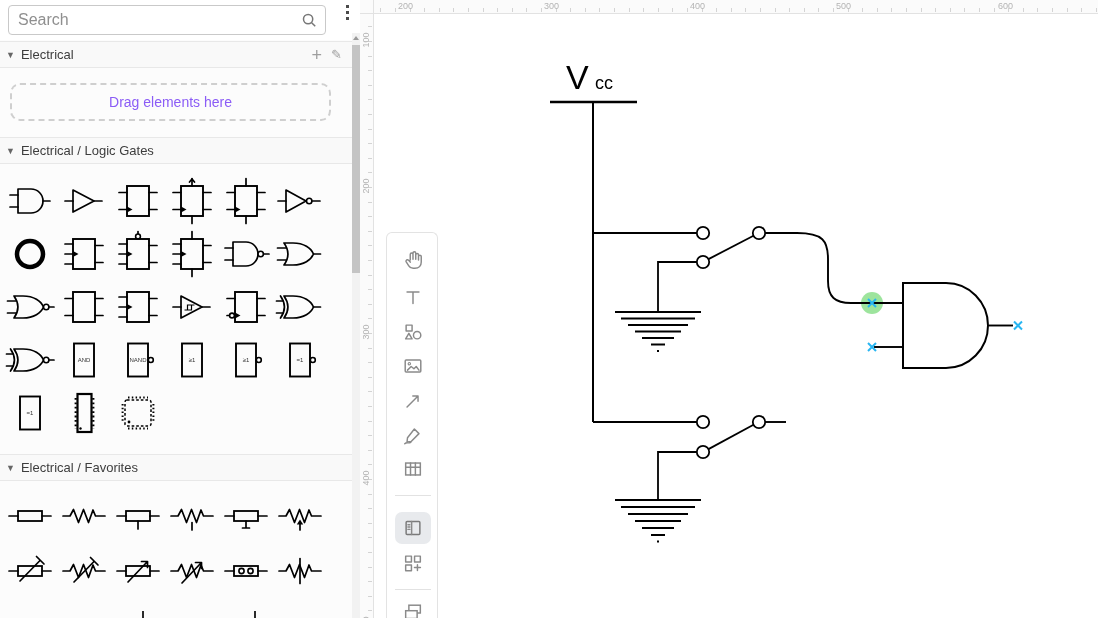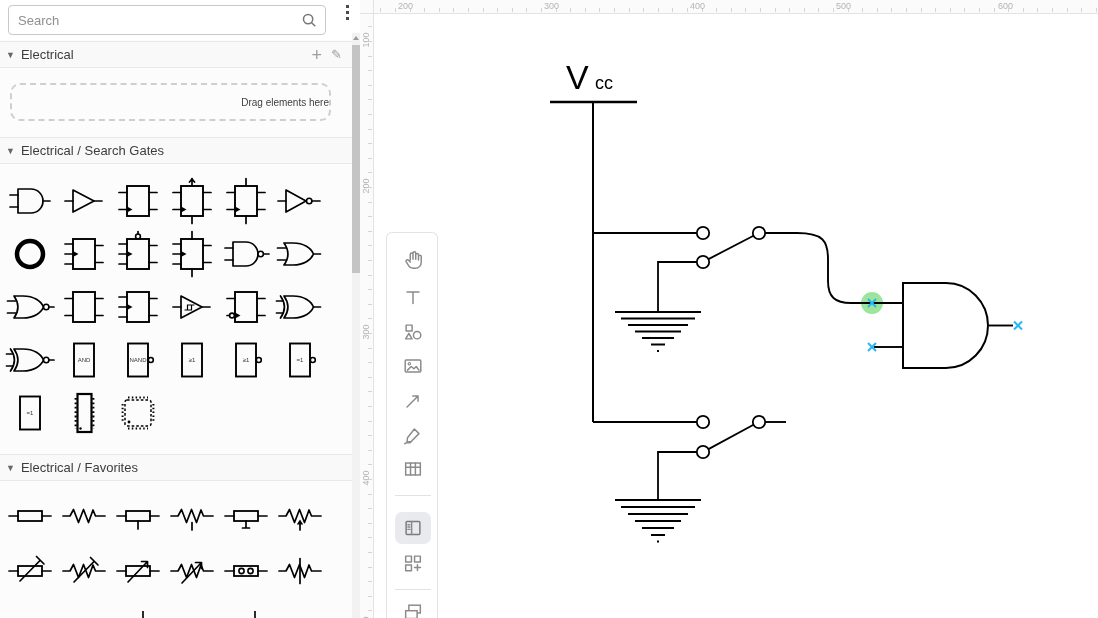--- a/index.html
+++ b/index.html
@@ -2,30 +2,30 @@
 <html><head>
 <meta charset="utf-8">
 <style>
   *{box-sizing:border-box;margin:0;padding:0}
   html,body{width:1098px;height:618px;overflow:hidden;background:#fff;
     font-family:"Liberation Sans",sans-serif;}
   
   #sidebar{position:absolute;left:0;top:0;width:360px;height:618px;background:#fcfcfc;border-right:1px solid #e3e3e3}
   #search-row{position:absolute;left:0;top:0;width:360px;height:40px;background:#fff}
   #search-box{position:absolute;left:8px;top:5px;width:318px;height:30px;border:1px solid #c9c9c9;border-radius:4px;background:#fff;display:flex;align-items:center}
-  #search-box input{flex:1;border:none;outline:none;font-size:13px;color:#1d4ed8;padding:0 4px 0 9px;background:transparent;font-family:"Liberation Sans",sans-serif}
+  #search-box input{flex:1;border:none;outline:none;font-size:16px;color:#1d4ed8;padding:0 4px 0 9px;background:transparent;font-family:"Liberation Sans",sans-serif}
   #search-box input::placeholder{color:#8f8f8f}
   #kebab{position:absolute;left:341px;top:5px;width:12px;height:22px;display:flex;flex-direction:column;align-items:center;gap:3px;cursor:pointer}
   #kebab i{width:3px;height:3px;background:#4a4a4a;display:block}
   .sec-header{position:absolute;left:0;width:352px;height:27px;background:#f9f9f9;border-top:1px solid #e8e8e8;border-bottom:1px solid #e8e8e8;display:flex;align-items:center;font-size:13px;color:#3d3d3d;cursor:pointer}
   .caret{font-size:9px;color:#666;margin:0 6px 0 6px}
   .hdr-tools{margin-left:auto;display:flex;align-items:center;gap:9px;padding-right:10px}
   .hdr-plus{font-size:18px;color:#9e9e9e;line-height:1;font-weight:400}
   .hdr-pencil{font-size:13px;color:#9e9e9e}
-  #drag-zone{position:absolute;left:10px;top:83px;width:321px;height:38px;border:2px dashed #cfcfcf;border-radius:10px;display:flex;align-items:center;justify-content:flex-end;font-size:10px;color:#404040}
+  #drag-zone{position:absolute;left:10px;top:83px;width:321px;height:38px;border:2px dashed #cfcfcf;border-radius:10px;display:flex;align-items:center;justify-content:center;font-size:14px;color:#8b5cf6}
   .shape-grid{position:absolute;left:3px;display:grid;grid-template-columns:repeat(6,54px)}
   .shape-cell{width:54px;height:53px;display:flex;align-items:center;justify-content:center;cursor:pointer}
   .res-grid .shape-cell{height:55px}
   .partial-mark{position:absolute;width:2px;height:7px;background:#2a2a2a;top:611px}
   
   #sb-track{position:absolute;left:352px;top:33px;width:8px;height:585px;background:#f2f2f2}
   #sb-up{position:absolute;left:352px;top:33px;width:8px;height:10px;display:flex;align-items:center;justify-content:center}
   #sb-up::after{content:"";border-left:3px solid transparent;border-right:3px solid transparent;border-bottom:4px solid #9a9a9a}
   #sb-thumb{position:absolute;left:352px;top:45px;width:8px;height:228px;background:#c4c4c4}
   
@@ -73,21 +73,21 @@
       <span class="hdr-pencil">✎</span>
     </span>
   </div>
 
   <div id="drag-zone">
     <span>Drag elements here</span>
   </div>
 
   <div class="sec-header" style="top:137px">
     <span class="caret">▼</span>
-    <span>Electrical / Search Gates</span>
+    <span>Electrical / Logic Gates</span>
   </div>
 
   <div class="shape-grid" style="top:174px" id="logic-grid">
       <div class="shape-cell">
         <svg width="54" height="52" viewBox="0 0 54 52">
           <path d="M15 14 H28 A12 12 0 0 1 28 38 H15 Z" stroke="#000" stroke-width="1.7" fill="none" stroke-linecap="round" stroke-linejoin="round"></path>
           <path d="M7 20 H15 M7 32 H15 M40 26 H47" stroke="#000" stroke-width="1.7" fill="none" stroke-linecap="round" stroke-linejoin="round"></path>
         </svg>
       </div>
       <div class="shape-cell">

